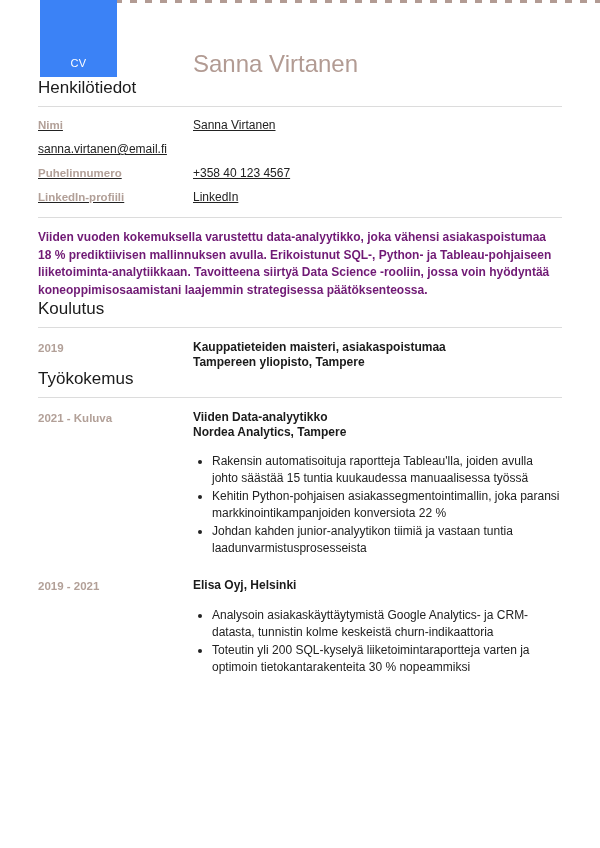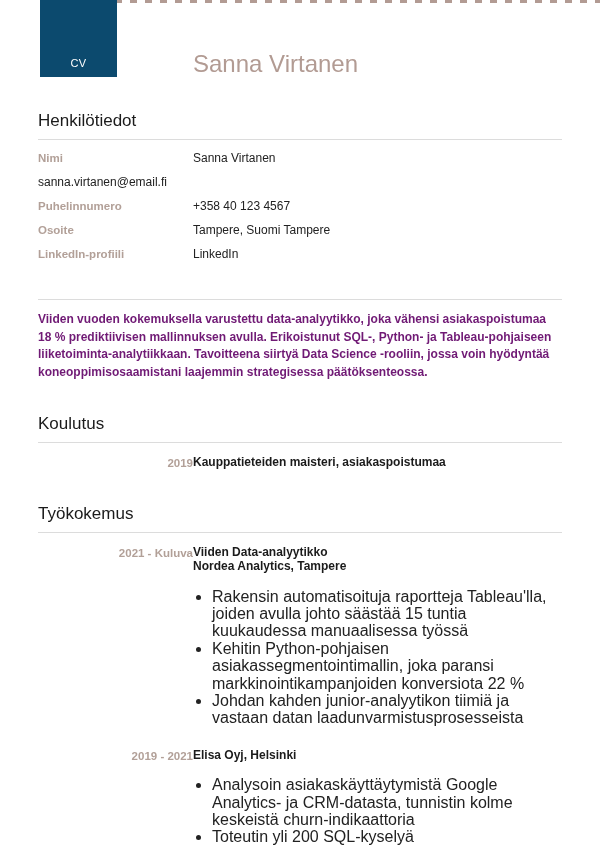--- a/index.html
+++ b/index.html
@@ -11,64 +11,64 @@
     position: relative;
     overflow: hidden;
   }
   .top-dash {
     position: absolute; top: 0; left: 40px; right: 0; height: 3px;
     background: repeating-linear-gradient(90deg, #b29b93 0 7px, transparent 7px 15px);
   }
   .badge {
     position: absolute; left: 40px; top: 0;
     width: 77px; height: 77px;
-    background: #0c4a6e;
+    background: #3b82f6;
     display: flex; align-items: flex-end; justify-content: center;
   }
   .badge span {
     color: #ffffff; font-size: 11px; letter-spacing: .4px; padding-bottom: 8px;
   }
   .title {
     margin: 0; padding: 50px 38px 0 193px;
     font-size: 24px; font-weight: 400; line-height: 28px;
     color: #b29b93;
   }
   .content { padding: 0 38px; }
-  .section { margin-top: 33px; }
+  .section { }
   .section h2 {
     margin: 0; font-size: 17px; font-weight: 400; color: #1b1b1b; line-height: 20px;
   }
   .rule { border-bottom: 1px solid #dcdcdc; margin-top: 8px; }
 
   .rows { margin-top: 6px; }
-  .contact-row { display: flex; align-items: flex-start; padding: 5px 0; }
+  .contact-row { display: flex; align-items: flex-start; padding: 5px 0; text-decoration: underline; }
   .contact-label {
     width: 155px; flex: 0 0 155px;
     font-size: 11.5px; font-weight: 700; color: #b2a098; line-height: 14px;
   }
   .contact-value { font-size: 12px; color: #222; line-height: 14px; }
 
   .summary {
     margin: 11px 0 0; font-size: 12px; line-height: 17.5px; color: #701a75; font-weight: bold;
   }
 
   .entries { margin-top: 12px; }
   .entry { display: flex; }
   .entry + .entry { margin-top: 21px; }
   .entry-period {
     width: 155px; flex: 0 0 155px;
-    font-size: 11.5px; font-weight: 700; color: #b2a098; line-height: 14.5px; padding-top: 1px; text-align: right;
+    font-size: 11.5px; font-weight: 700; color: #b2a098; line-height: 14.5px; padding-top: 1px;
   }
   .entry-body { flex: 1; }
   .entry-title, .entry-subtitle {
     font-size: 12px; font-weight: 700; color: #1b1b1b; line-height: 14.5px;
   }
   .entry-bullets { margin: 14px 0 0; padding-left: 19px; }
   .entry-bullets:empty { display: none; margin: 0; }
-  .entry-bullets li { font-size: 16px; line-height: 17.4px; color: #222; }
+  .entry-bullets li { font-size: 12px; line-height: 17.4px; color: #222; }
 </style>
 </head>
 <body>
 
 <div class="page">
   <div class="top-dash"></div>
   <div class="badge">
     <span>CV</span>
   </div>
   <h1 class="title">Sanna Virtanen</h1>
@@ -86,24 +86,20 @@
 
   <div class="contact-row">
     <div class="contact-value">sanna.virtanen@email.fi</div>
   </div>
 
   <div class="contact-row">
     <div class="contact-label">Puhelinnumero</div>
     <div class="contact-value">+358 40 123 4567</div>
   </div>
 
-  <div class="contact-row">
-    <div class="contact-label">Osoite</div>
-    <div class="contact-value">Tampere, Suomi Tampere</div>
-  </div>
 
   <div class="contact-row">
     <div class="contact-label">LinkedIn-profiili</div>
     <div class="contact-value">LinkedIn</div>
   </div>
 </div>
     </section>
 
     <section class="section">
       <div class="rule"></div>
@@ -111,39 +107,40 @@
     </section>
 
     <section class="section">
       <h2>Koulutus</h2>
       <div class="rule"></div>
       <div class="entries" id="education-entries">
   <div class="entry">
     <div class="entry-period">2019</div>
     <div class="entry-body">
       <div class="entry-title">Kauppatieteiden maisteri, asiakaspoistumaa</div>
+      <div class="entry-subtitle">Tampereen yliopisto, Tampere</div>
 
     </div>
   </div>
 </div>
     </section>
 
     <section class="section">
       <h2>Työkokemus</h2>
       <div class="rule"></div>
       <div class="entries" id="experience-entries">
   <div class="entry">
     <div class="entry-period">2021 - Kuluva</div>
     <div class="entry-body">
       <div class="entry-title">Viiden Data-analyytikko</div>
       <div class="entry-subtitle">Nordea Analytics, Tampere</div>
       <ul class="entry-bullets">
                 <li>Rakensin automatisoituja raportteja Tableau'lla, joiden avulla johto säästää 15 tuntia kuukaudessa manuaalisessa työssä</li>
                 <li>Kehitin Python-pohjaisen asiakassegmentointimallin, joka paransi markkinointikampanjoiden konversiota 22 %</li>
-                <li>Johdan kahden junior-analyytikon tiimiä ja vastaan datan laadunvarmistusprosesseista</li>
+                <li>Johdan kahden junior-analyytikon tiimiä ja vastaan tuntia laadunvarmistusprosesseista</li>
               </ul>
     </div>
   </div>
 
   <div class="entry">
     <div class="entry-period">2019 - 2021</div>
     <div class="entry-body">
       <div class="entry-subtitle">Elisa Oyj, Helsinki</div>
       <ul class="entry-bullets">
                 <li>Analysoin asiakaskäyttäytymistä Google Analytics- ja CRM-datasta, tunnistin kolme keskeistä churn-indikaattoria</li>

